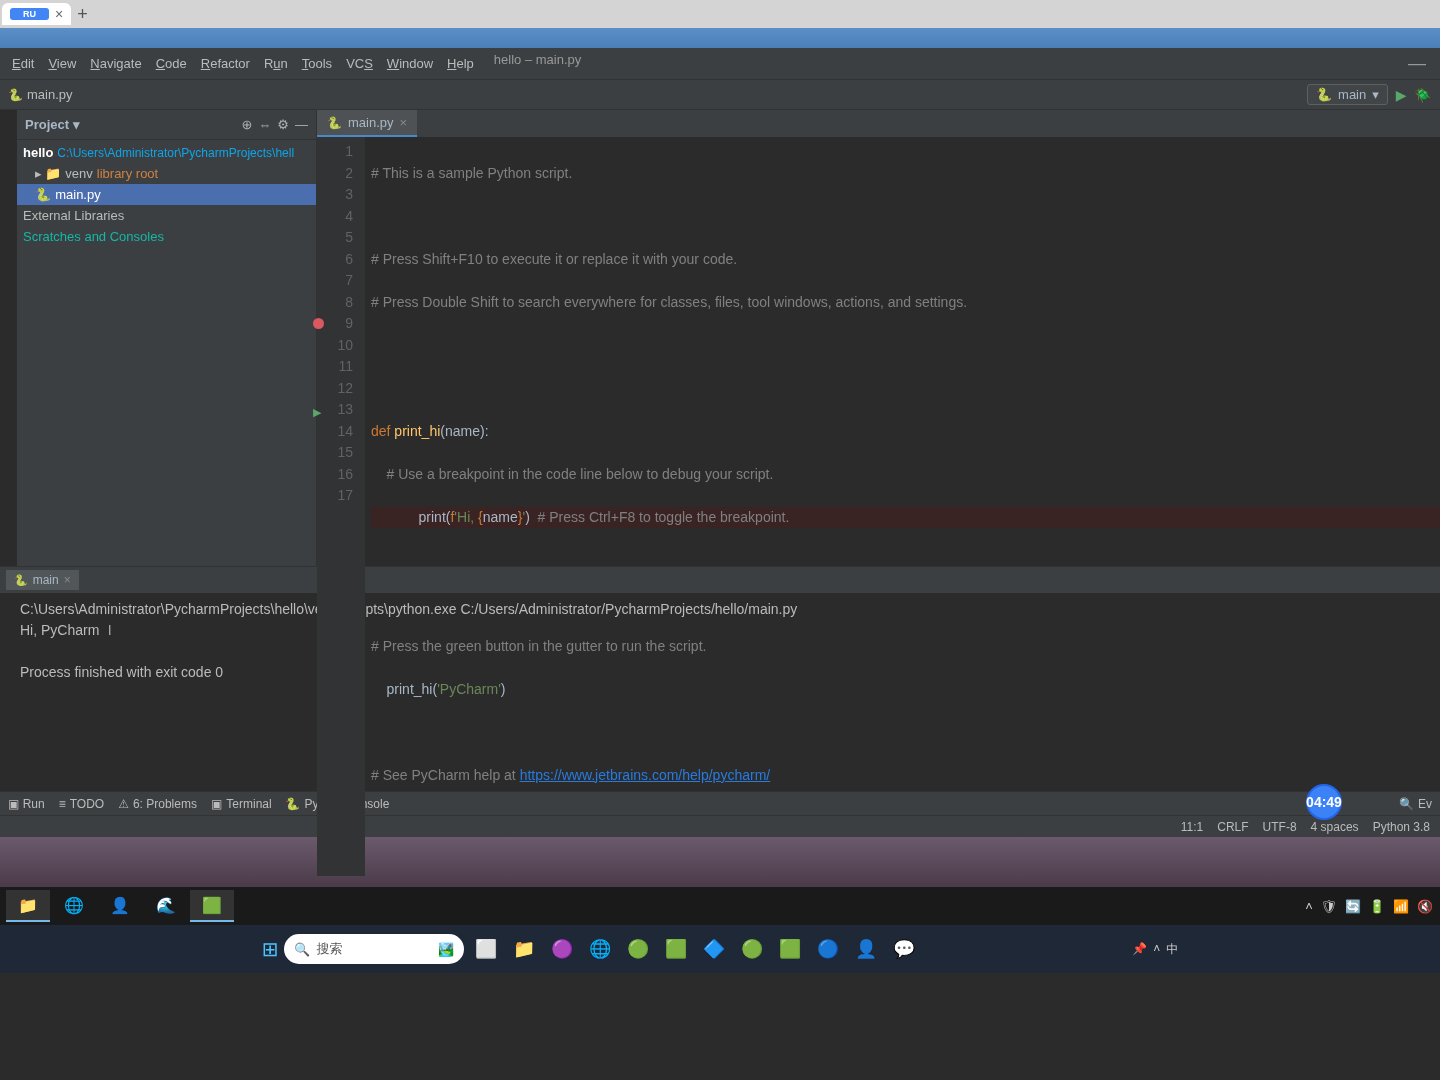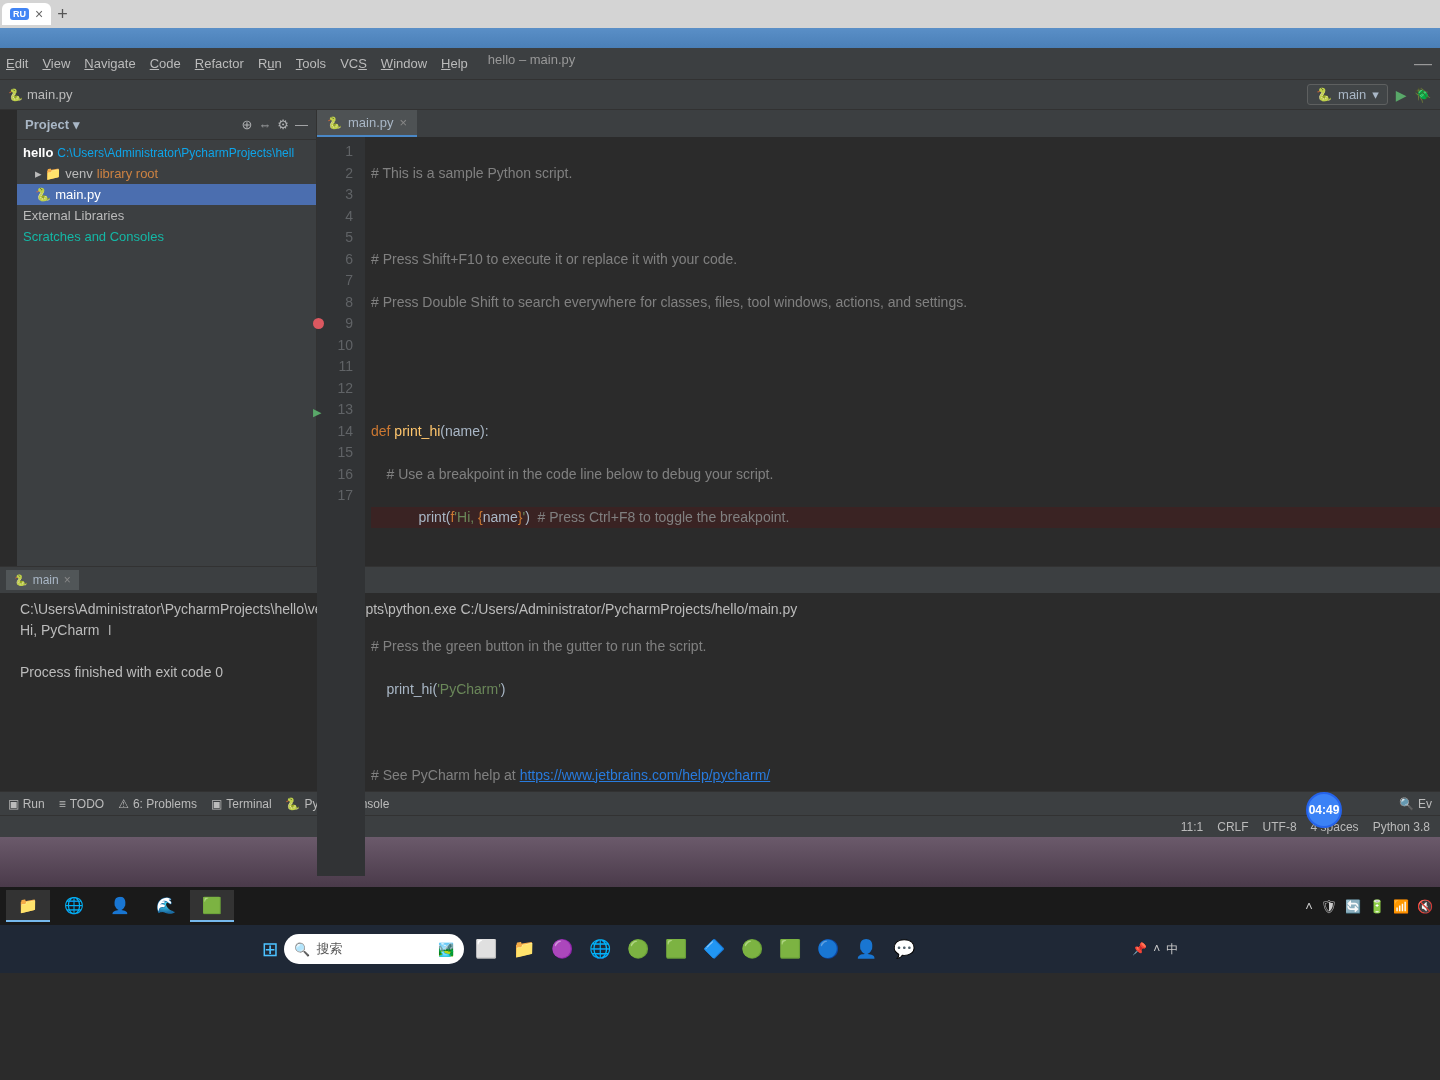--- a/index.html
+++ b/index.html
@@ -1,29 +1,29 @@
 <!DOCTYPE html>
 <html><head>
 <meta charset="utf-8">
 <style>
 * { margin: 0; padding: 0; box-sizing: border-box; font-family: "Segoe UI", sans-serif; }
 body { background: #2b2b2b; color: #a9b7c6; overflow: hidden; width: 1440px; height: 1080px; }
 
 
 .browser-tabs { height: 28px; background: #d4d4d4; display: flex; align-items: center; padding-left: 2px; }
 .browser-tab { display: flex; align-items: center; background: #fff; border-radius: 6px 6px 0 0; padding: 3px 8px; gap: 6px; font-size: 11px; }
-.tab-icon-ru { background: #4285f4; color: #fff; font-size: 9px; padding: 1px 3px; border-radius: 3px; font-weight: bold; }
+.tab-icon-ru { background: #4285f4; color: #fff; font-size: 9px; padding: 1px 13px; border-radius: 3px; font-weight: bold; }
 .close-x { color: #666; font-size: 14px; cursor: pointer; }
 .new-tab { margin-left: 6px; color: #555; font-size: 18px; cursor: pointer; }
 
 
 .window-strip { height: 20px; background: linear-gradient(#5a8fc7, #4a7fb7); }
 
 
-.menubar { height: 32px; background: #3c3f41; display: flex; align-items: center; padding: 0 0; justify-content: space-between; border-bottom: 1px solid #323232; }
+.menubar { height: 32px; background: #3c3f41; display: flex; align-items: center; padding: 0 6px; justify-content: space-between; border-bottom: 1px solid #323232; }
 .menu-left { display: flex; gap: 2px; }
 .menu-item { padding: 4px 6px; font-size: 13px; color: #bbbbbb; cursor: pointer; }
 .menu-item u { text-decoration: underline; }
 .menu-path { color: #999; font-size: 13px; margin-left: 12px; }
 .win-ctrl { color: #999; font-size: 18px; padding: 0 8px; }
 
 
 .toolbar { height: 30px; background: #3c3f41; display: flex; align-items: center; justify-content: space-between; padding: 0 8px; border-bottom: 1px solid #323232; }
 .crumb { font-size: 13px; color: #bbb; display: flex; align-items: center; gap: 4px; }
 .crumb .py-icon { color: #6fb0e8; font-size: 12px; }
@@ -72,21 +72,21 @@
 .run-panel { background: #2b2b2b; border-top: 1px solid #323232; }
 .run-tab-bar { height: 26px; background: #3c3f41; display: flex; align-items: center; padding-left: 6px; }
 .run-tab { padding: 3px 8px; font-size: 12px; background: #515658; display: flex; align-items: center; gap: 5px; }
 .console { padding: 6px 20px; font-family: "Consolas", monospace; font-size: 14px; line-height: 21px; color: #bbbbbb; height: 198px; white-space: pre; }
 .cursor-i { color: #aaa; }
 
 
 .bottom-tabs { height: 24px; background: #3c3f41; border-top: 1px solid #323232; display: flex; align-items: center; padding: 0 8px; gap: 14px; font-size: 12px; color: #bbb; }
 .bottom-tabs .bt { display: flex; align-items: center; gap: 4px; cursor: pointer; }
 .bottom-right-badge { margin-left: auto; display: flex; align-items: center; gap: 6px; }
-.time-badge { background: #3b82f6; color: #fff; border-radius: 50%; width: 36px; height: 36px; display: flex; align-items: center; justify-content: center; font-size: 12px; font-weight: bold; position: absolute; right: 98px; bottom: 252px; border: 2px solid #2563eb; }
+.time-badge { background: #3b82f6; color: #fff; border-radius: 50%; width: 36px; height: 36px; display: flex; align-items: center; justify-content: center; font-size: 14px; font-weight: bold; position: absolute; right: 98px; bottom: 260px; border: 2px solid #2563eb; }
 
 
 .statusbar { height: 22px; background: #3c3f41; border-top: 1px solid #323232; display: flex; align-items: center; justify-content: flex-end; padding: 0 10px; gap: 14px; font-size: 12px; color: #bbb; }
 
 
 .desktop-sliver { height: 50px; background: linear-gradient(#6b5a6b, #4a3a4a); }
 
 
 .systray { height: 38px; background: #1a1a1a; display: flex; align-items: center; padding: 0 6px; gap: 2px; }
 .systray-app { width: 44px; height: 32px; display: flex; align-items: center; justify-content: center; border-bottom: 2px solid transparent; cursor: pointer; }

